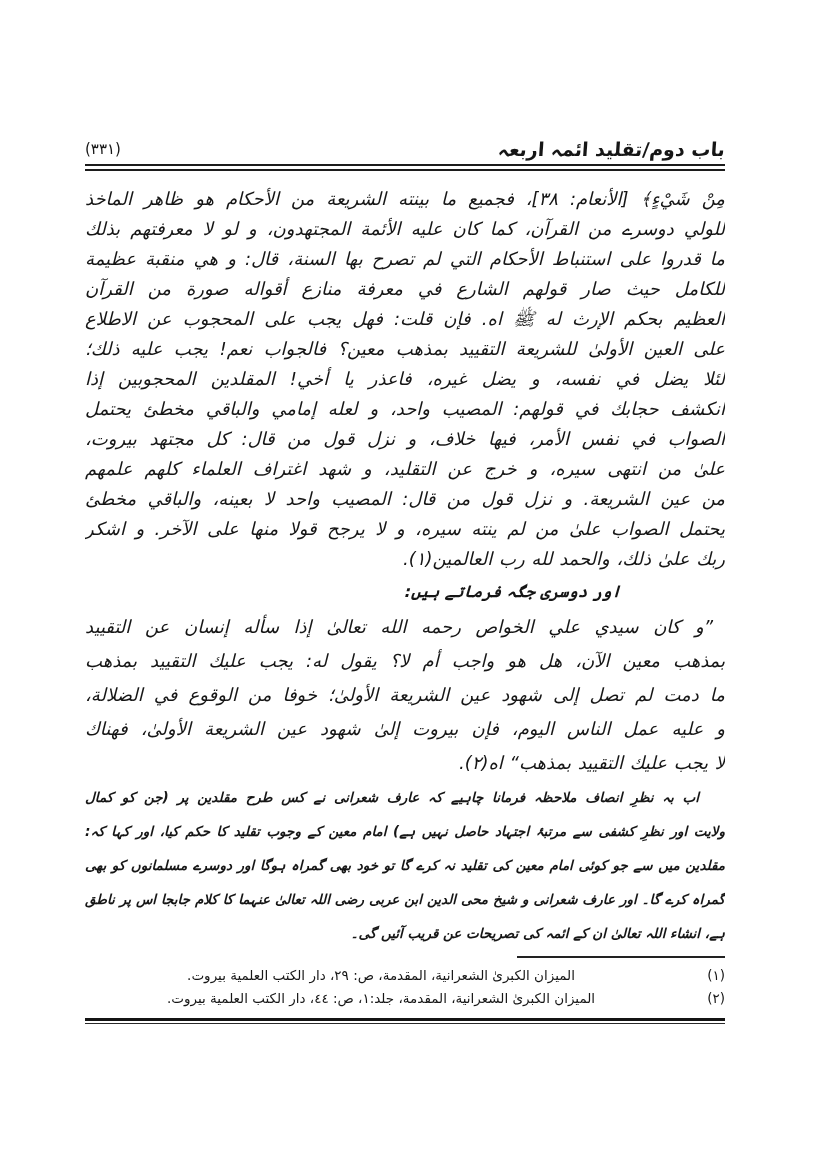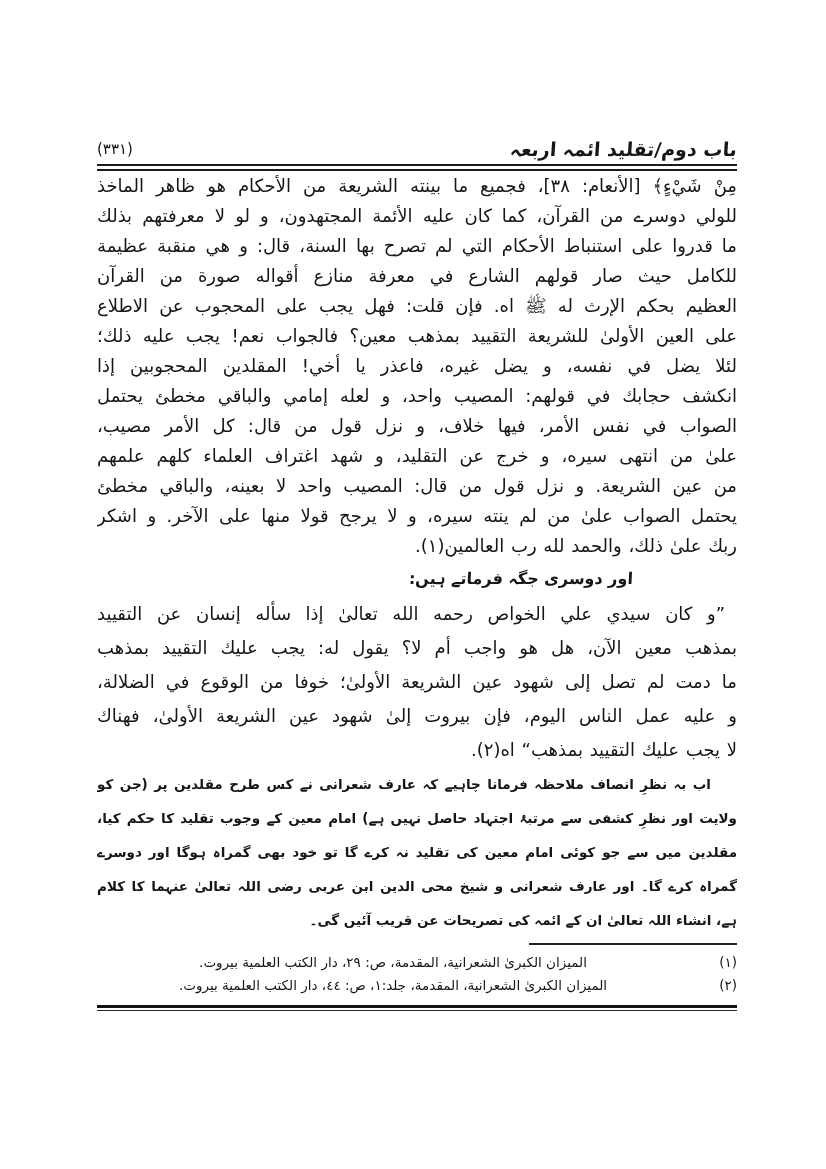--- a/index.html
+++ b/index.html
@@ -1,30 +1,30 @@
 <!DOCTYPE html>
 <html lang="ur"><head>
 <meta charset="utf-8">
 <style>
   html,body{margin:0;padding:0;}
   body{
     width:826px;height:1169px;position:relative;background:#ffffff;
     font-family:"DejaVu Sans", sans-serif;color:#161616;
     -webkit-font-smoothing:antialiased;
   }
-  .page{position:absolute;left:97px;top:126px;width:640px;}
+  .page{position:absolute;left:85px;top:126px;width:640px;}
 
   
   .header{display:flex;justify-content:space-between;align-items:flex-end;height:34px;direction:ltr;}
   .page-num{font-size:15px;letter-spacing:1px;padding-bottom:2px;}
   .chapter-title{font-size:19px;font-weight:bold;direction:rtl;transform:skewX(-4deg);}
   .rule-double{height:3px;border-top:2px solid #1c1c1c;border-bottom:2px solid #1c1c1c;margin-top:4px;}
 
   
-  .body-text{}
+  .body-text{margin-top:13px;font-style:italic;}
   .ar-line{
     direction:rtl;unicode-bidi:plaintext;
     font-size:18px;line-height:30px;height:30px;overflow:hidden;
     text-align:justify;text-align-last:justify;
     word-spacing:1px;
   }
   .q.ar-line{line-height:34px;height:34px;}
   .ar-line.last{text-align-last:right;}
   .ar-line.indent{padding-right:12px;}
 
@@ -66,21 +66,21 @@
   <div class="body-text">
     <div>
         <div class="ar-line">مِنْ شَيْءٍ﴾ [الأنعام: ٣٨]، فجميع ما بينته الشريعة من الأحكام هو ظاهر الماخذ</div>
         <div class="ar-line">للولي دوسرے من القرآن، كما كان عليه الأئمة المجتهدون، و لو لا معرفتهم بذلك</div>
         <div class="ar-line">ما قدروا على استنباط الأحكام التي لم تصرح بها السنة، قال: و هي منقبة عظيمة</div>
         <div class="ar-line">للكامل حيث صار قولهم الشارع في معرفة منازع أقواله صورة من القرآن</div>
         <div class="ar-line">العظيم بحكم الإرث له ﷺ اه. فإن قلت: فهل يجب على المحجوب عن الاطلاع</div>
         <div class="ar-line">على العين الأولىٰ للشريعة التقييد بمذهب معين؟ فالجواب نعم! يجب عليه ذلك؛</div>
         <div class="ar-line">لئلا يضل في نفسه، و يضل غيره، فاعذر يا أخي! المقلدين المحجوبين إذا</div>
         <div class="ar-line">انكشف حجابك في قولهم: المصيب واحد، و لعله إمامي والباقي مخطئ يحتمل</div>
-        <div class="ar-line">الصواب في نفس الأمر، فيها خلاف، و نزل قول من قال: كل الأمر مصيب،</div>
+        <div class="ar-line">الصواب في نفس الأمر، فيها خلاف، و نزل قول من قال: كل مجتهد بیروت،</div>
         <div class="ar-line">علىٰ من انتهى سيره، و خرج عن التقليد، و شهد اغتراف العلماء كلهم علمهم</div>
         <div class="ar-line">من عين الشريعة. و نزل قول من قال: المصيب واحد لا بعينه، والباقي مخطئ</div>
         <div class="ar-line">يحتمل الصواب علىٰ من لم ينته سيره، و لا يرجح قولا منها على الآخر. و اشكر</div>
         <div class="ar-line last">ربك علىٰ ذلك، والحمد لله رب العالمين(١).</div>
       </div>
 
     <div class="ur-lead">اور دوسری جگہ فرماتے ہیں:</div>
 
     <div>
         <div class="ar-line q indent">”و كان سيدي علي الخواص رحمه الله تعالىٰ إذا سأله إنسان عن التقييد</div>

